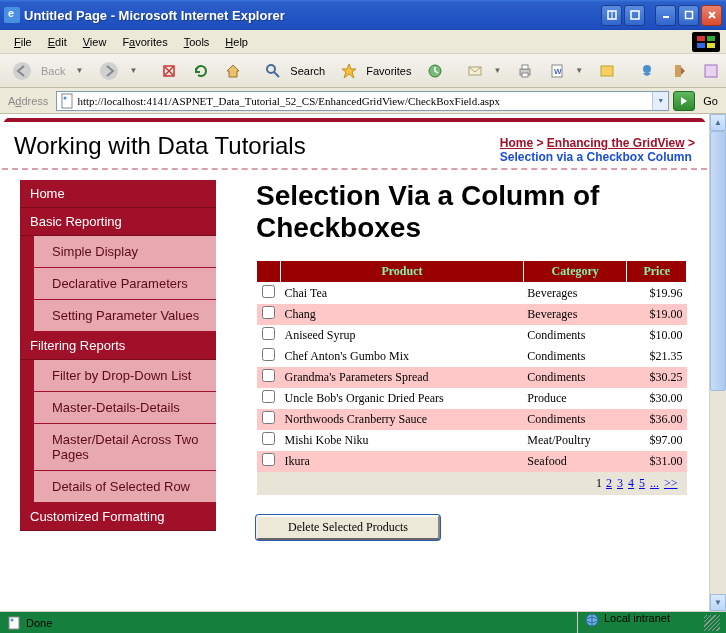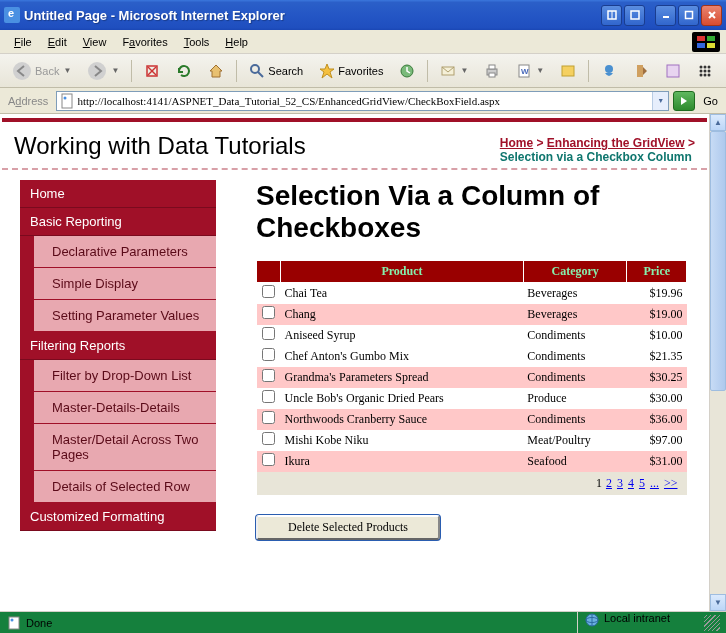--- a/index.html
+++ b/index.html
@@ -17,21 +17,21 @@
 
 
 .menubar { height: 24px; background: #ece9d8; display: flex; align-items: center; padding: 0 6px; border-bottom: 1px solid #d4d0c8; }
 .menubar .menu-item { padding: 2px 8px; cursor: default; }
 .menubar .menu-item u { text-decoration: underline; }
 .menubar .flag { margin-left: auto; width: 28px; height: 20px; background: #000; border-radius: 2px; display: flex; align-items: center; justify-content: center; }
 .menubar .flag svg { width: 18px; height: 12px; }
 
 
 .toolbar { height: 34px; background: linear-gradient(to bottom, #f4f3ee, #e8e5d8); border-bottom: 1px solid #c0bca8; display: flex; align-items: center; padding: 0 6px; gap: 4px; }
-.toolbar .tbtn { display: flex; align-items: center; gap: 3px; padding: 3px 5px; border: 1px solid transparent; border-radius: 3px; color: #999; }
+.toolbar .tbtn { display: flex; align-items: center; gap: 9px; padding: 3px 5px; border: 1px solid transparent; border-radius: 3px; color: #999; }
 .toolbar .tbtn.enabled { color: #000; }
 .toolbar .tbtn svg, .toolbar .tbtn .ico { width: 20px; height: 20px; }
 .toolbar .sep { width: 1px; height: 22px; background: #c0bca8; margin: 0 2px; }
 .toolbar .dropdown-arrow { font-size: 8px; color: #666; margin-left: 1px; }
 .toolbar .small-ico { width: 16px; height: 16px; display: inline-flex; align-items: center; justify-content: center; }
 
 
 .addressbar { height: 26px; background: #ece9d8; border-bottom: 1px solid #c0bca8; display: flex; align-items: center; padding: 0 4px; gap: 4px; }
 .addressbar .addr-label { color: #888; padding: 0 4px; }
 .addressbar .addr-input-wrap { flex: 1; display: flex; align-items: center; background: #fff; border: 1px solid #7f9db9; height: 20px; }
@@ -42,28 +42,28 @@
 .addressbar .go-label { padding: 0 4px; }
 
 
 .viewport { position: relative; height: 497px; background: #fff; }
 .scrollbar-v { position: absolute; right: 0; top: 0; bottom: 0; width: 17px; background: #e8e5d8; border-left: 1px solid #d4d0c8; }
 .scrollbar-v .sb-btn { height: 17px; background: linear-gradient(to bottom, #dbeafd, #bcd6f7); border: 1px solid #9ebde0; display: flex; align-items: center; justify-content: center; font-size: 8px; color: #4a6a9a; }
 .scrollbar-v .sb-thumb { height: 260px; background: linear-gradient(to right, #c7dbf5, #aec9ed); border: 1px solid #9ebde0; border-radius: 2px; margin: 0; }
 .scrollbar-v .sb-track { flex: 1; }
 .scrollbar-v { display: flex; flex-direction: column; }
 
-.page { padding: 4px 2px 0 2px; height: 100%; overflow: hidden; margin-right: 17px; }
+.page { padding: 4px 2px 0 2px; height: 100%; overflow: hidden; margin-right: 17px; border-radius: 19px; }
 .red-bar { height: 4px; background: #a01028; margin-bottom: 4px; }
 
 .page-header { display: flex; align-items: flex-start; padding: 6px 12px 4px 12px; border-bottom: 2px dashed #d8a0a8; }
 .page-header h1 { font-family: Verdana, sans-serif; font-size: 24px; font-weight: normal; color: #000; flex: 1; }
 .breadcrumb { font-size: 12px; text-align: left; margin-top: 4px; max-width: 260px; }
 .breadcrumb a { color: #a01028; font-weight: bold; text-decoration: underline; }
-.breadcrumb .bc-current { color: #0f766e; font-weight: bold; }
+.breadcrumb .bc-current { color: #1d4ed8; font-weight: bold; }
 .breadcrumb .sep-arrow { color: #a01028; font-weight: bold; }
 
 .content-row { display: flex; margin-top: 10px; }
 
 
 .leftnav { width: 196px; margin-left: 18px; }
 .leftnav .nav-header { background: #a01028; color: #fff; padding: 6px 10px; font-size: 13px; border-bottom: 1px solid #7a0a1e; }
 .leftnav .nav-sub { background: #e8a8b0; color: #5a0a18; padding: 8px 10px 8px 18px; font-size: 13px; border-bottom: 1px solid #a01028; border-left: 14px solid #a01028; }
 
 
@@ -317,22 +317,22 @@
         <a href="#">Enhancing the GridView</a>
         <span class="sep-arrow"> &gt; </span><br>
         <span class="bc-current">Selection via a Checkbox Column</span>
       </div>
     </div>
 
     <div class="content-row">
       <div class="leftnav">
         <div class="nav-header">Home</div>
         <div class="nav-header">Basic Reporting</div>
+        <div class="nav-sub">Simple Display</div>
         <div class="nav-sub">Declarative Parameters</div>
-        <div class="nav-sub">Simple Display</div>
         <div class="nav-sub">Setting Parameter Values</div>
         <div class="nav-header">Filtering Reports</div>
         <div class="nav-sub">Filter by Drop-Down List</div>
         <div class="nav-sub">Master-Details-Details</div>
         <div class="nav-sub">Master/Detail Across Two Pages</div>
         <div class="nav-sub">Details of Selected Row</div>
         <div class="nav-header">Customized Formatting</div>
       </div>
 
       <div class="main">

